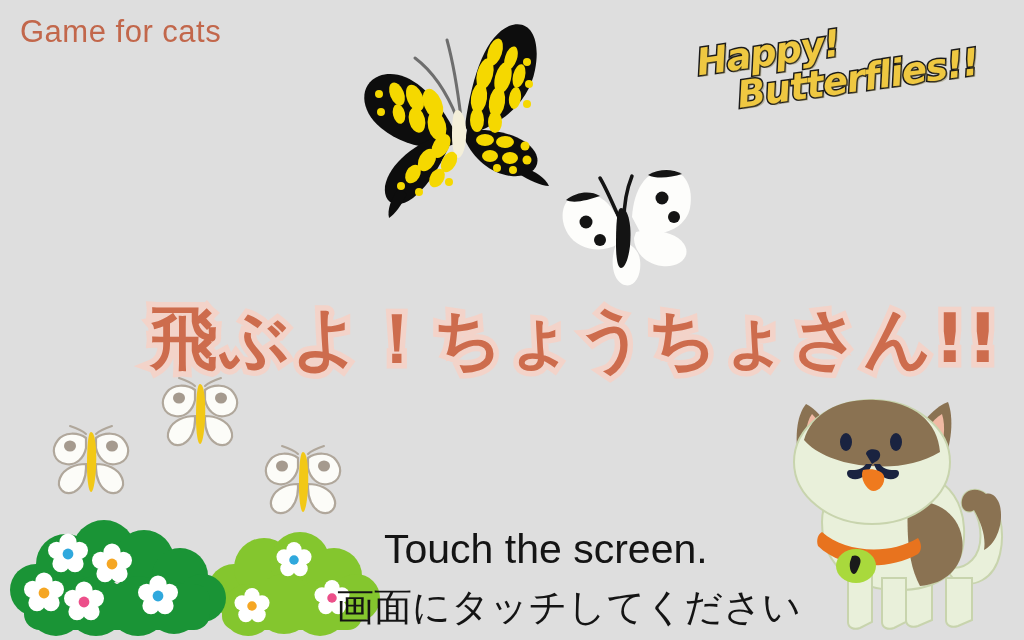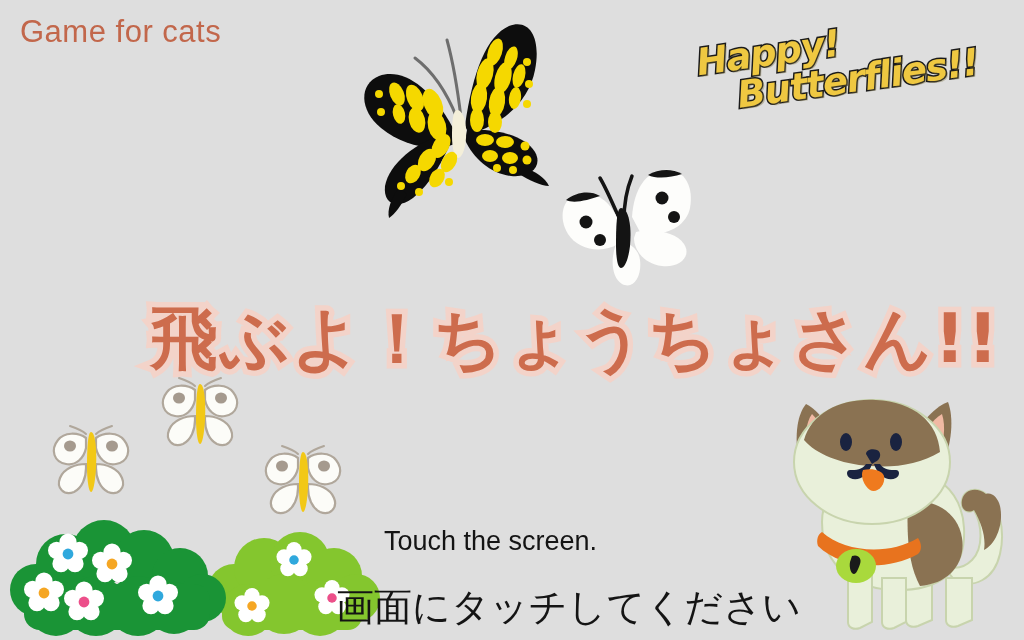--- a/index.html
+++ b/index.html
@@ -75,21 +75,21 @@
     -webkit-text-stroke: 11px #f3d3c9;
     paint-order: stroke fill;
     font-family: "DejaVu Sans", sans-serif;
   }
 
   
   #touch-en {
     position: absolute;
     left: 384px;
     top: 526px;
-    font-size: 27px;
+    font-size: 41px;
     color: #141414;
     white-space: nowrap;
     font-family: "Liberation Sans", "DejaVu Sans", sans-serif;
   }
   #touch-jp {
     position: absolute;
     left: 336px;
     top: 582px;
     font-size: 38px;
     color: #141414;

